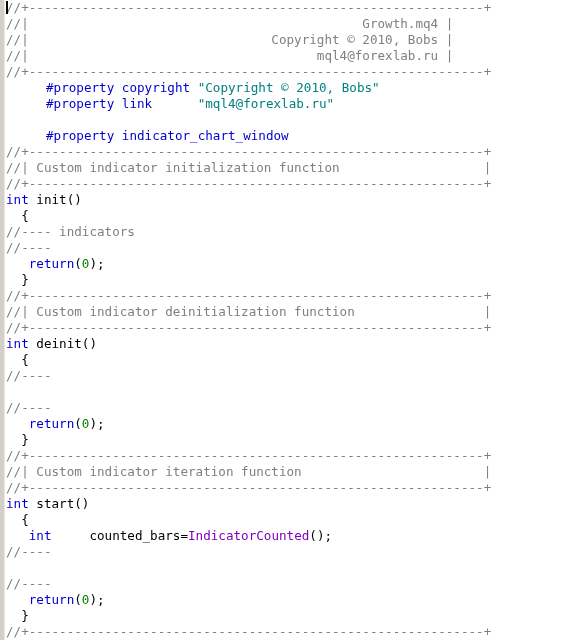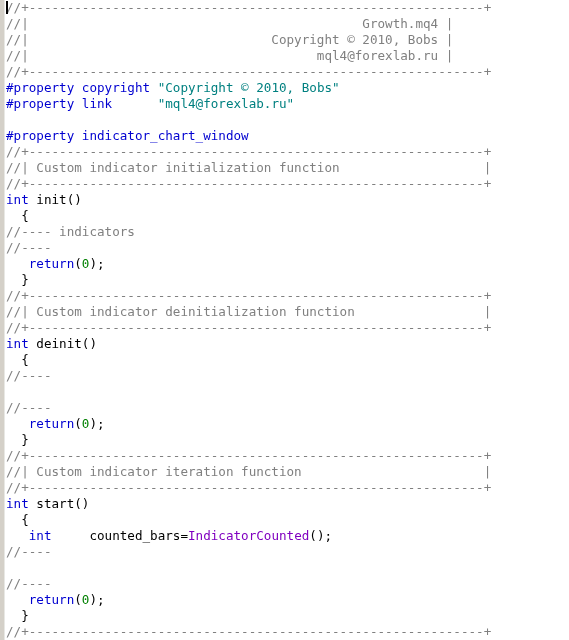--- a/index.html
+++ b/index.html
@@ -49,21 +49,21 @@
   }
   .ln {
     display: block;
     height: 16px;
     line-height: 16px;
     padding-left: 6px;
   }
   
   .cm  { color: #808080; }             
   .kw  { color: #0000d0; }             
-  .pp  { color: #0000d0; }             
+  .pp  { color: #0000d0; margin-left: 40px; }             
   .str { color: #008080; }             
   .num { color: #008000; }             
   .fn  { color: #8000c0; }             
   .id  { color: #000000; margin-top: 28px; }             
 
   
   #caret {
     position: absolute;
     left: 6px;
     top: 1px;

